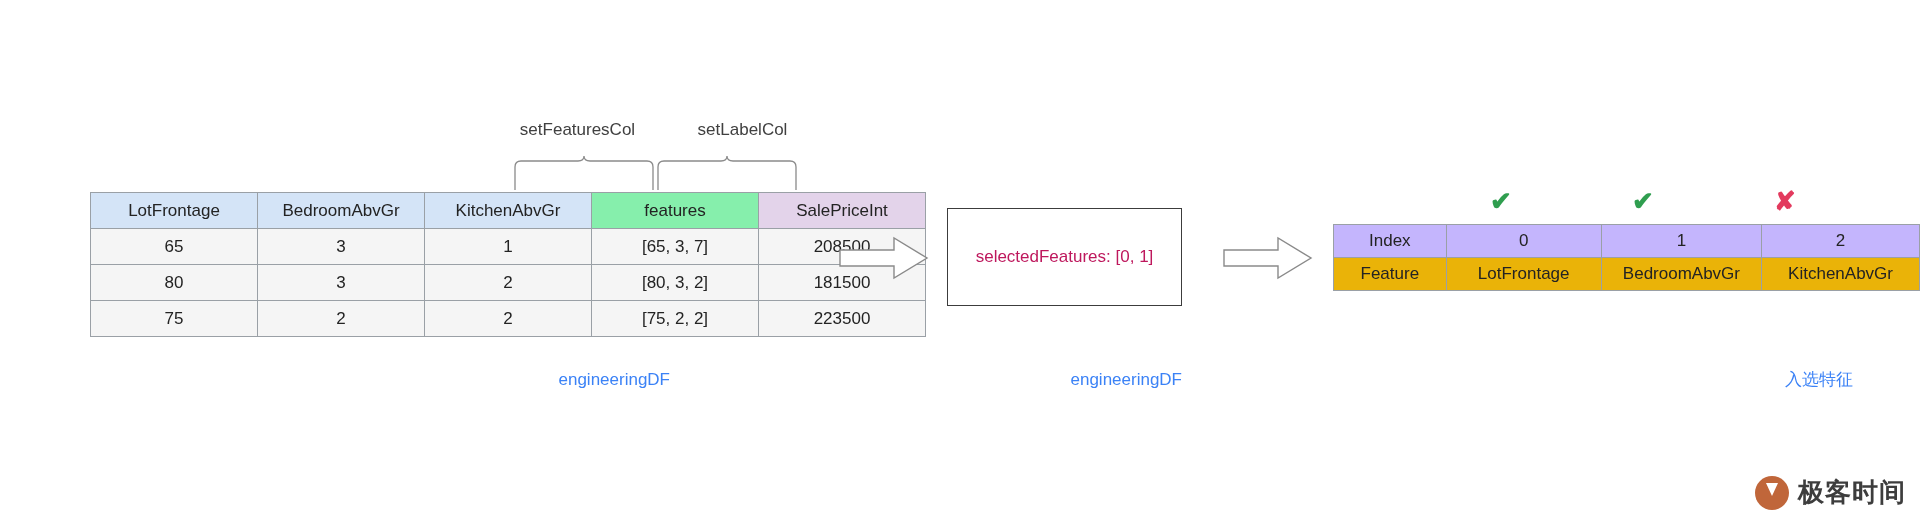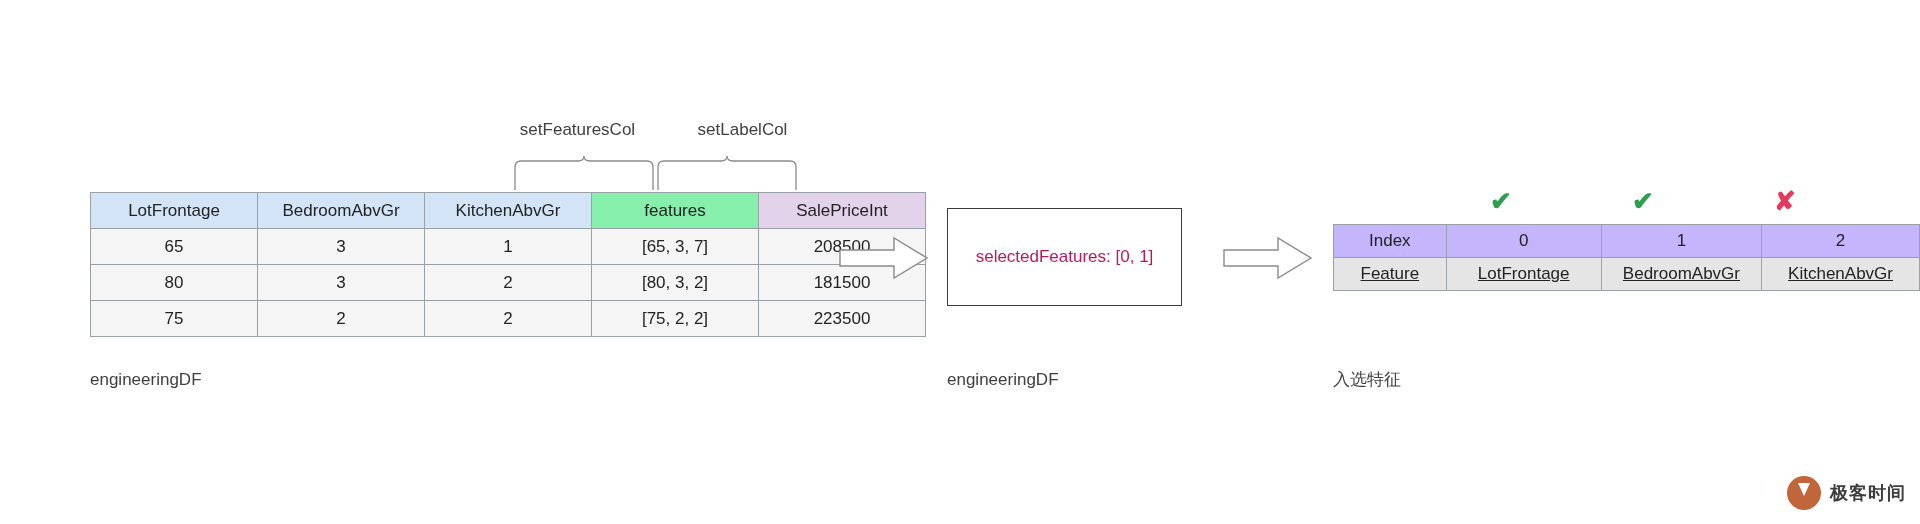--- a/index.html
+++ b/index.html
@@ -101,21 +101,21 @@
   
   #right-block {
     position: absolute;
     left: 1333px;
     top: 224px;
   }
   #right-table td { height: 32px; line-height: 32px; }
   .r-label { width: 95px; }
   .r-col   { width: 140px; }
   .r-hdr   { background: #c4b5fd; }
-  .r-lbl   { background: #e5e5e5; text-decoration: underline; }
+  .r-lbl   { background: #eab308; }
 
   
   #marks-row {
     position: absolute;
     left: 1333px;
     top: 182px;
     height: 38px;
     display: flex;
     align-items: center;
   }
@@ -125,22 +125,22 @@
     line-height: 38px;
     font-weight: bold;
   }
   .slot-label { width: 97px; }
   .slot-col   { width: 142px; }
 
   
   .caption {
     position: absolute;
     font-size: 17px;
-    color: #404040;
-    text-align: left;
+    color: #3b82f6;
+    text-align: right;
     white-space: nowrap;
   }
   #cap-left  { left: 90px;   top: 370px; width: 580px; }
   #cap-mid   { left: 947px;  top: 370px; width: 235px; }
   #cap-right { left: 1333px; top: 368px; width: 520px;
                font-family: "DejaVu Sans", sans-serif; }
 
   
   #watermark {
     position: absolute;
@@ -163,21 +163,21 @@
     left: 50%;
     top: 7px;
     transform: translateX(-50%);
     width: 0; height: 0;
     border-left: 6px solid transparent;
     border-right: 6px solid transparent;
     border-top: 13px solid #ffffff;
   }
   #wm-text {
     font-family: "DejaVu Sans", sans-serif;
-    font-size: 18px;
+    font-size: 26px;
     font-weight: bold;
     color: #3d3d3d;
     letter-spacing: 1px;
   }
 </style>
 </head>
 <body>
 
 <div id="left-block">
   <table class="tbl" id="left-table">

